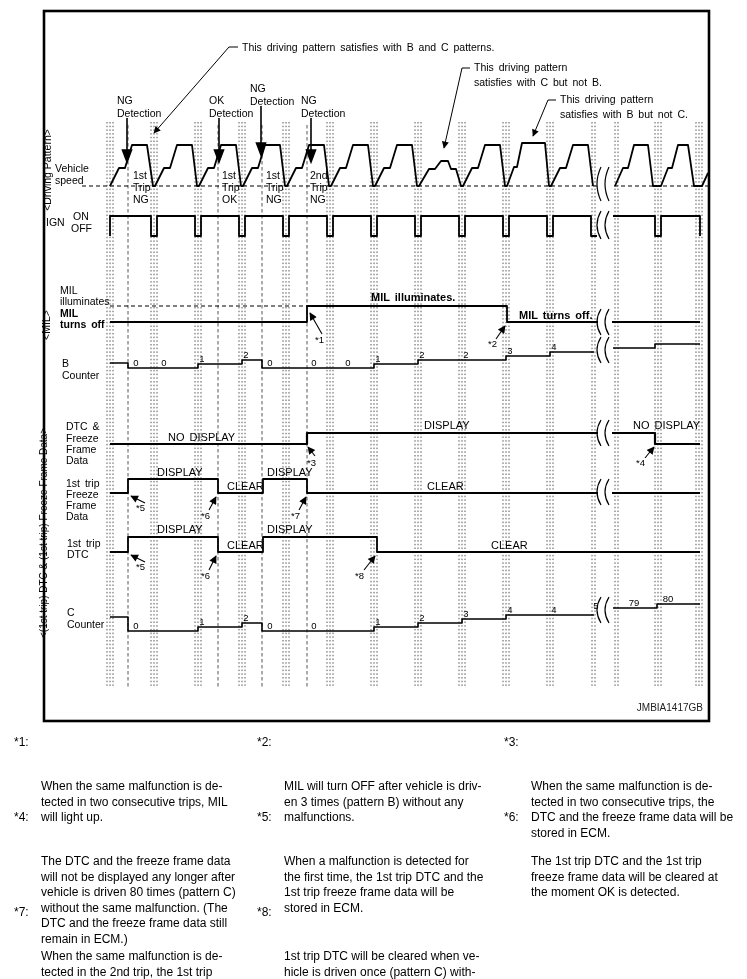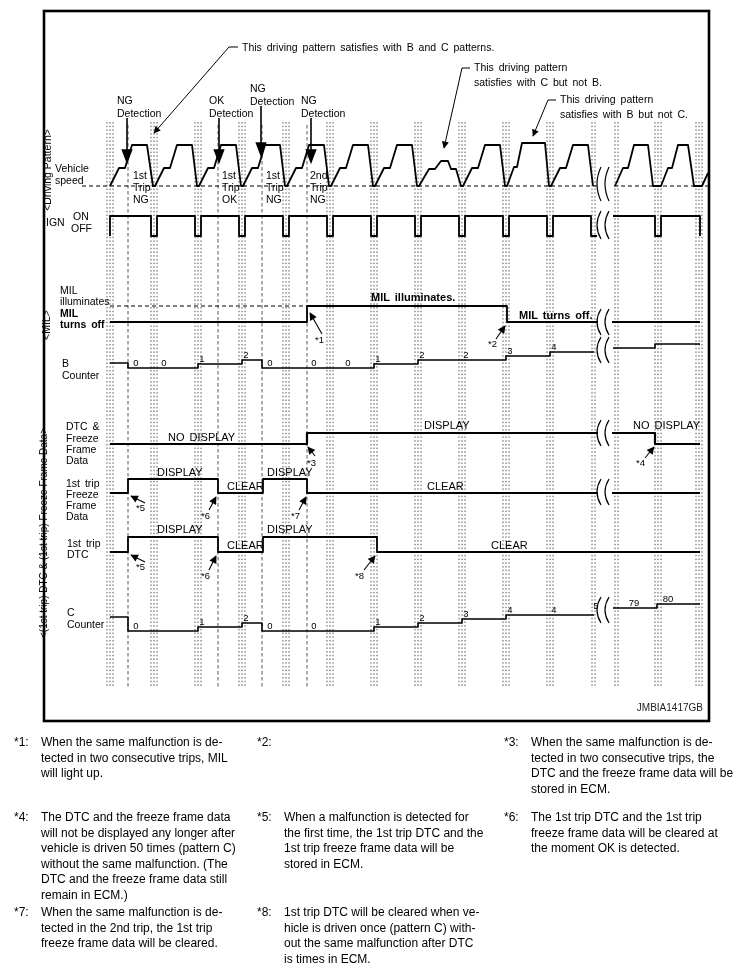--- a/index.html
+++ b/index.html
@@ -11,21 +11,21 @@
   .seg{font-size:11px;word-spacing:2px;}
   .num{font-size:9.5px;}
   .star{font-size:9.5px;}
   .rot{font-size:10.5px;}
   .rot2{font-size:10px;}
   .figid{font-size:10px;fill:#222;}
   .bold{font-weight:bold;}
   .notes{position:absolute;top:0;left:0;width:747px;height:979px;}
   .note{position:absolute;display:flex;font-size:12px;line-height:15.5px;}
   .note-label{flex:none;width:27px;}
-  .note-text{white-space:pre;}
+  .note-text{white-space:pre;margin-top:44px;}
 </style>
 </head>
 <body>
 
 <div class="page">
 
 <svg width="747" height="725" viewBox="0 0 747 725">
   <defs>
     <marker id="arw" viewBox="0 0 10 10" refX="9" refY="5" markerWidth="9" markerHeight="7" orient="auto">
       <path d="M0 0 L10 5 L0 10 Z" fill="#000"></path>
@@ -271,33 +271,36 @@
 
 <div class="notes">
   <div class="note" style="left:14px;top:735px;">
     <span class="note-label">*1:</span>
     <div class="note-text">When the same malfunction is de-
 tected in two consecutive trips, MIL
 will light up.</div>
   </div>
   <div class="note" style="left:257px;top:735px;">
     <span class="note-label">*2:</span>
+    <div class="note-text">MIL will turn OFF after vehicle is driv-
+en 3 times (pattern B) without any
+malfunctions.</div>
   </div>
   <div class="note" style="left:504px;top:735px;">
     <span class="note-label">*3:</span>
     <div class="note-text">When the same malfunction is de-
 tected in two consecutive trips, the
 DTC and the freeze frame data will be
 stored in ECM.</div>
   </div>
   <div class="note" style="left:14px;top:810px;">
     <span class="note-label">*4:</span>
     <div class="note-text">The DTC and the freeze frame data
 will not be displayed any longer after
-vehicle is driven 50 times (pattern C)
+vehicle is driven 80 times (pattern C)
 without the same malfunction. (The
 DTC and the freeze frame data still
 remain in ECM.)</div>
   </div>
   <div class="note" style="left:257px;top:810px;">
     <span class="note-label">*5:</span>
     <div class="note-text">When a malfunction is detected for
 the first time, the 1st trip DTC and the
 1st trip freeze frame data will be
 stored in ECM.</div>

